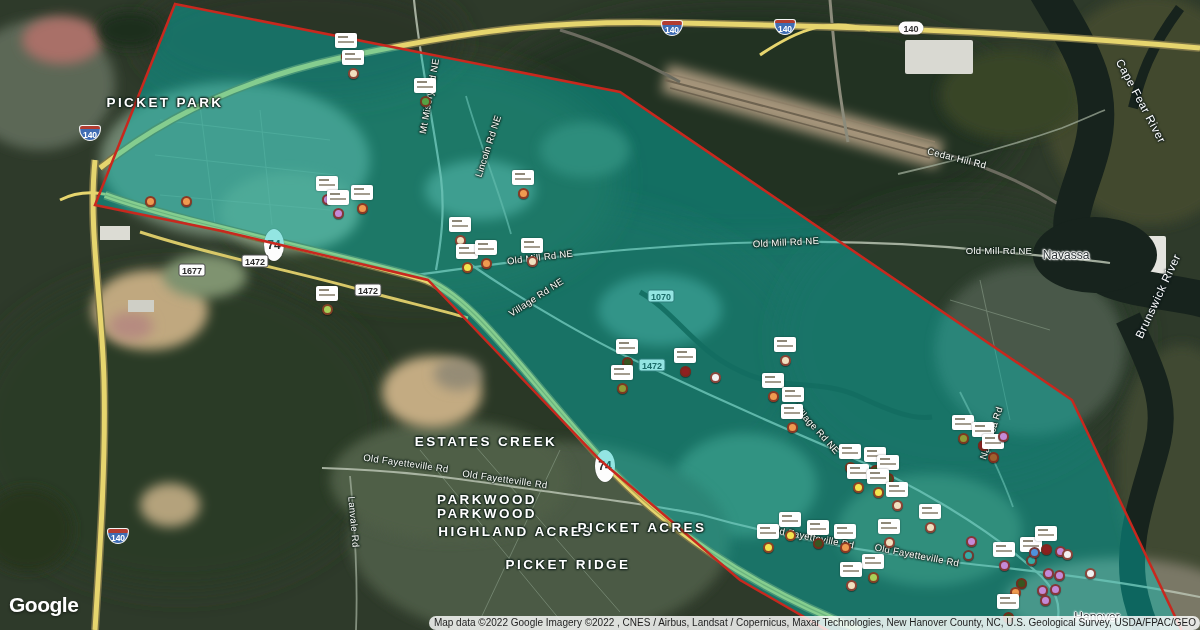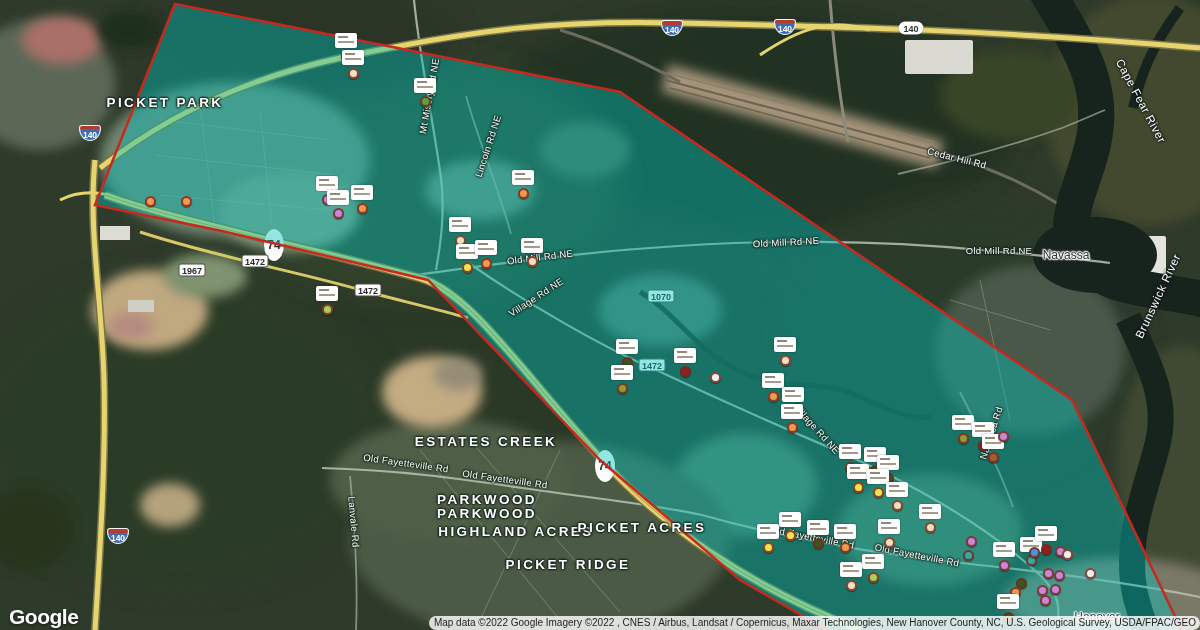--- a/index.html
+++ b/index.html
@@ -35,21 +35,21 @@
       border:1px solid #4c4c4c;}
   
   .mk{position:absolute;width:0;height:0;}
   .mdot{position:absolute;width:11px;height:11px;border-radius:50%;box-sizing:border-box;
       border:2px solid rgba(122,40,28,.85);left:-5.5px;top:-5.5px;box-shadow:0 1px 1px rgba(0,0,0,.4);}
   .mbox{position:absolute;left:-11px;top:-23px;width:22px;height:15px;background:#fff;border-radius:2px;
       box-shadow:0 0 2px rgba(0,0,0,.45);overflow:hidden;}
   .mbox i{display:block;height:2px;background:#a39c8e;margin:3px 3px 0;}
   .mbox i:first-child{width:45%;margin-top:2.5px;background:#8f8878;}
   
-  #google-logo{position:absolute;left:9px;bottom:1px;z-index:6;color:#fff;font-size:21px;font-weight:700;
+  #google-logo{position:absolute;left:9px;bottom:13px;z-index:6;color:#fff;font-size:21px;font-weight:700;
       letter-spacing:-.5px;text-shadow:0 1px 3px rgba(0,0,0,.55);cursor:pointer;}
   #attribution{position:absolute;right:0;bottom:0;z-index:5;height:14px;line-height:14px;
       background:rgba(255,255,255,.82);color:#1e1e1e;font-size:10px;padding:0 4px 0 5px;white-space:nowrap;border-radius:7px;}
 </style>
 </head>
 <body>
 
 <div id="map">
 
   <svg id="terrain" width="1200" height="630" viewBox="0 0 1200 630">
@@ -159,21 +159,21 @@
 
   <div id="shield-layer">
       <div class="sh interstate" style="left: 90px; top: 133px;">140</div>
       <div class="sh interstate" style="left: 672px; top: 28px;">140</div>
       <div class="sh interstate" style="left: 785px; top: 27px;">140</div>
       <div class="sh interstate" style="left: 118px; top: 536px;">140</div>
       <div class="sh pill" style="left: 911px; top: 28px;">140</div>
       <div class="sh circle" style="left: 274px; top: 245px;">74</div>
       <div class="sh circle" style="left: 605px; top: 466px;">74</div>
       <div class="sh rect" style="left: 255px; top: 261px;">1472</div>
-      <div class="sh rect" style="left: 192px; top: 270px;">1967</div>
+      <div class="sh rect" style="left: 192px; top: 270px;">1677</div>
       <div class="sh rect" style="left: 368px; top: 290px;">1472</div>
       <div class="sh rect" style="left: 661px; top: 296px;">1070</div>
       <div class="sh rect" style="left: 652px; top: 365px;">1472</div>
     </div>
 
   <svg id="overlay-svg" width="1200" height="630" viewBox="0 0 1200 630">
     <polygon id="tract" points="175,4 620,92 1072,400 1190,648 858,648 740,580 600,460 428,280 222,231 95,205" fill="#00c4bc" fill-opacity="0.42" stroke="#c8281e" stroke-width="2.5"></polygon>
   </svg>
 
   <div id="label-layer">

